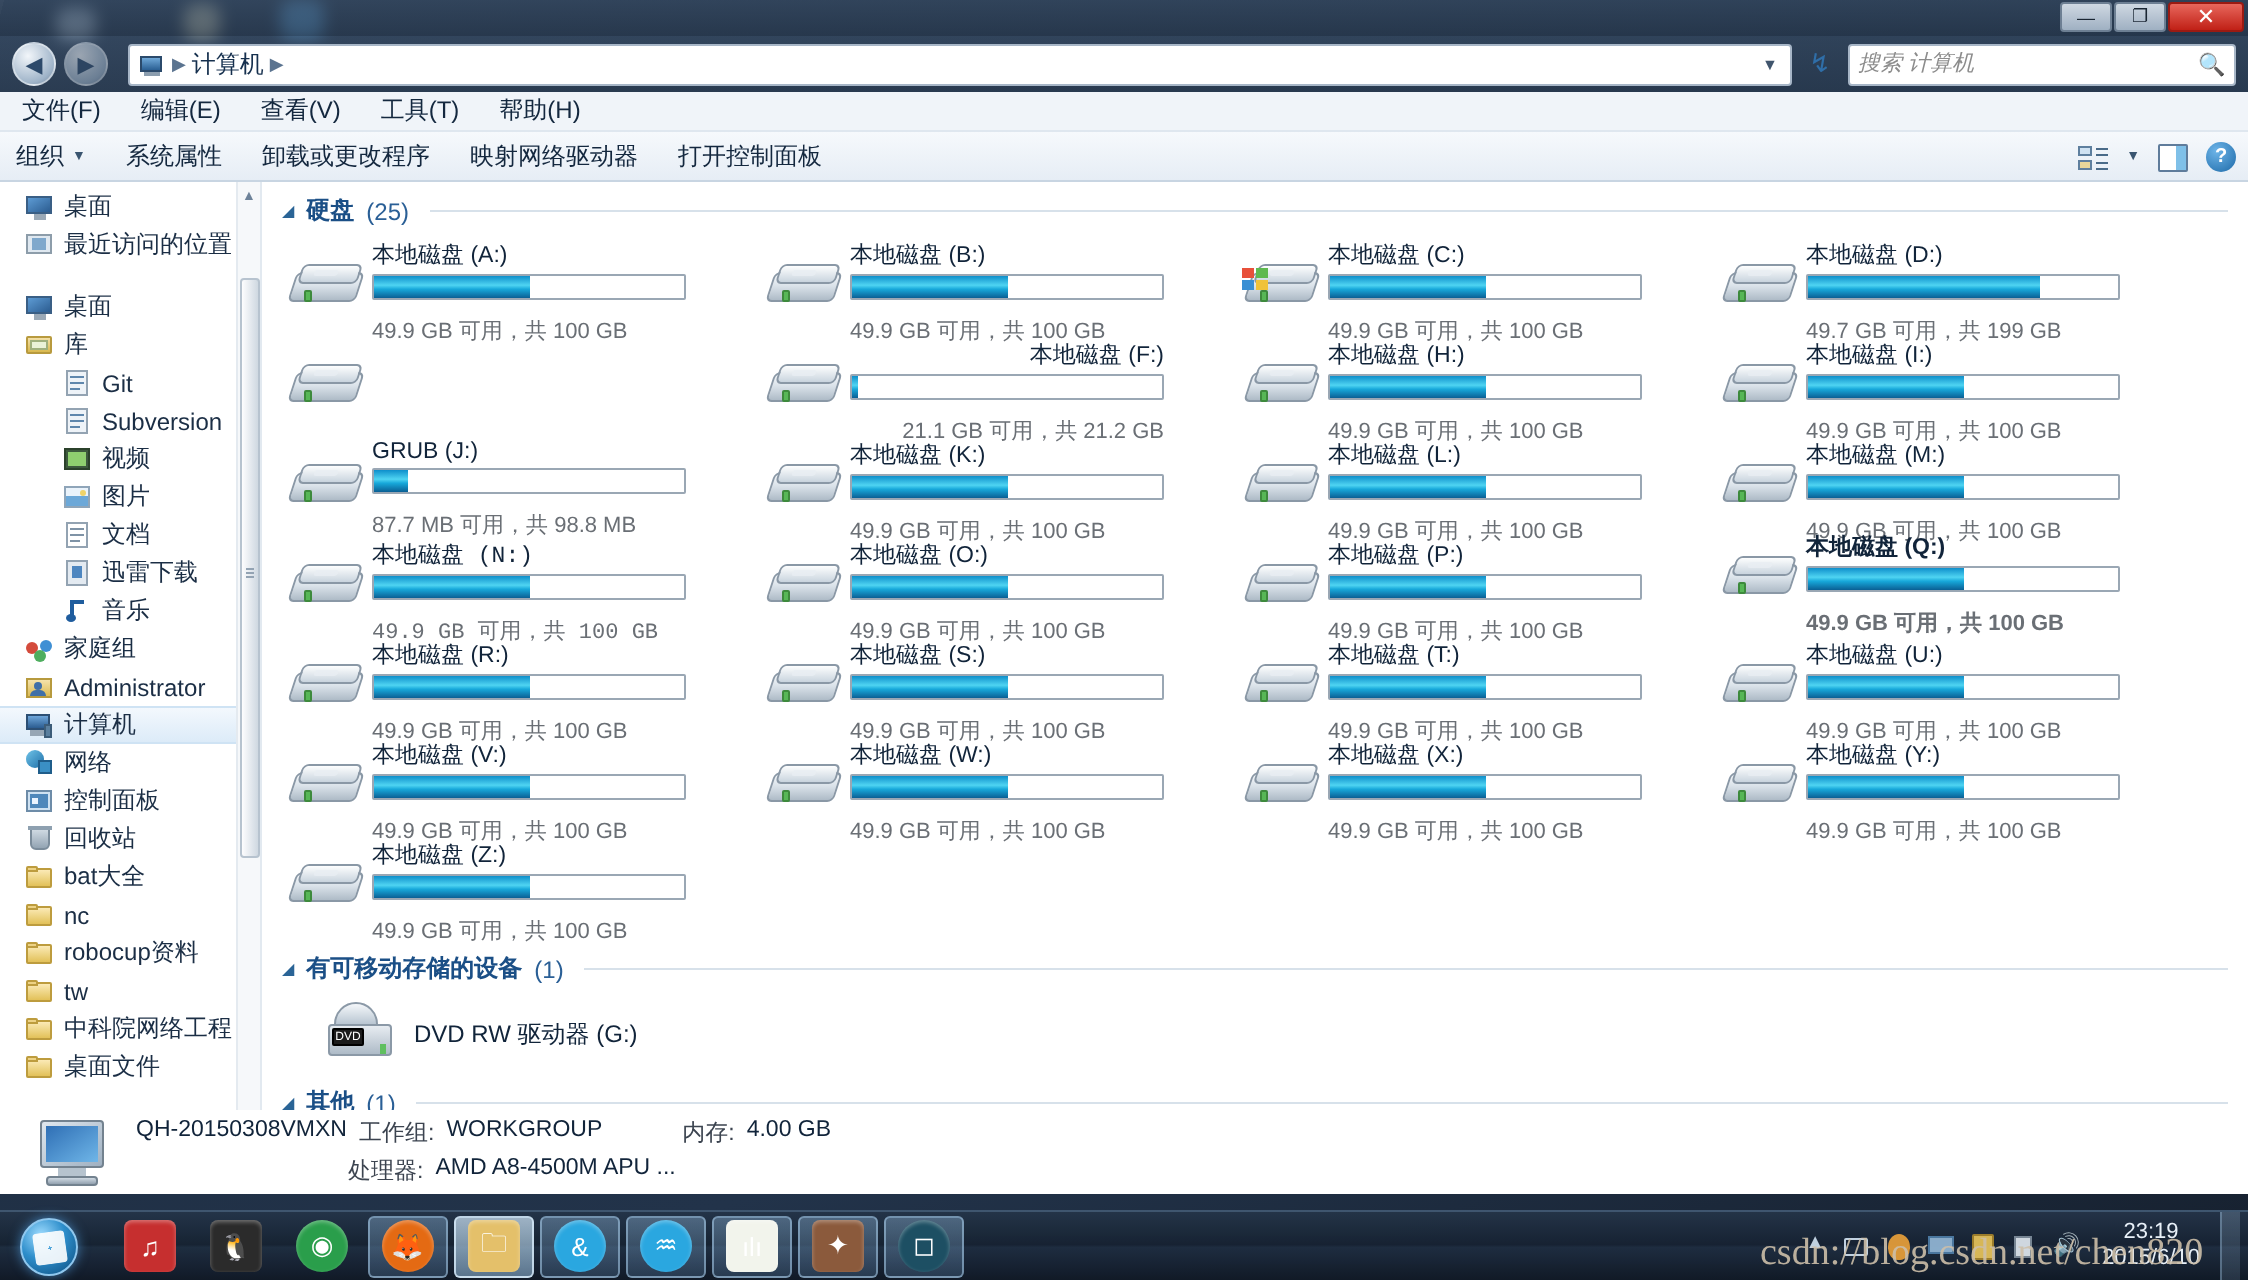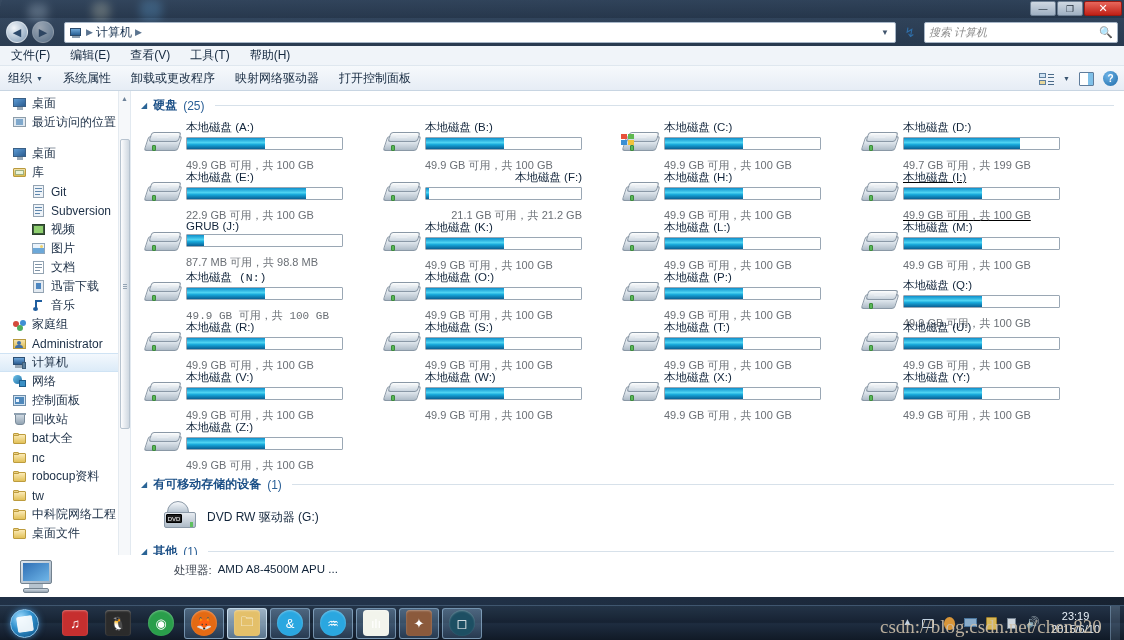--- a/index.html
+++ b/index.html
@@ -540,27 +540,20 @@
               <div class="tsub">49.7 GB 可用，共 199 GB</div>
             </div>
           </div>
           <div class="tile" style="left: 8px; top: 52px;">
             <div class="hddico">
               <span style="position:absolute;left:3px;top:8px;width:34px;height:15px;border-radius:3px;background:linear-gradient(to bottom,#f4f7fa 0%,#dbe3ea 45%,#aebbc7 100%);border:1px solid #8a98a6;transform:skewX(-18deg);"></span>
               <span style="position:absolute;left:7px;top:4px;width:30px;height:10px;border-radius:3px;background:linear-gradient(to bottom,#fdfefe,#c9d4de);border:1px solid #8a98a6;transform:skewX(-18deg);"></span>
               <span style="position:absolute;left:9px;top:17px;width:4px;height:6px;background:#57b756;border:1px solid #3d8a3c;border-radius:1px;"></span>
               <span style="position:absolute;left:14px;top:7px;width:12px;height:3px;border-radius:2px;background:#e9eef3;opacity:.8;transform:skewX(-18deg);"></span>
             </div>
-            <div class="tinfo">
-              <div class="tname">本地磁盘 (E:)</div>
-              <div class="tbar">
-                <div class="tfill" style="width: 77%;"></div>
-              </div>
-              <div class="tsub">22.9 GB 可用，共 100 GB</div>
-            </div>
           </div>
           <div class="tile" style="left: 247px; top: 52px; text-align: right;">
             <div class="hddico">
               <span style="position:absolute;left:3px;top:8px;width:34px;height:15px;border-radius:3px;background:linear-gradient(to bottom,#f4f7fa 0%,#dbe3ea 45%,#aebbc7 100%);border:1px solid #8a98a6;transform:skewX(-18deg);"></span>
               <span style="position:absolute;left:7px;top:4px;width:30px;height:10px;border-radius:3px;background:linear-gradient(to bottom,#fdfefe,#c9d4de);border:1px solid #8a98a6;transform:skewX(-18deg);"></span>
               <span style="position:absolute;left:9px;top:17px;width:4px;height:6px;background:#57b756;border:1px solid #3d8a3c;border-radius:1px;"></span>
               <span style="position:absolute;left:14px;top:7px;width:12px;height:3px;border-radius:2px;background:#e9eef3;opacity:.8;transform:skewX(-18deg);"></span>
             </div>
             <div class="tinfo">
               <div class="tname">本地磁盘 (F:)</div>
@@ -578,21 +571,21 @@
               <span style="position:absolute;left:14px;top:7px;width:12px;height:3px;border-radius:2px;background:#e9eef3;opacity:.8;transform:skewX(-18deg);"></span>
             </div>
             <div class="tinfo">
               <div class="tname">本地磁盘 (H:)</div>
               <div class="tbar">
                 <div class="tfill" style="width: 50%;"></div>
               </div>
               <div class="tsub">49.9 GB 可用，共 100 GB</div>
             </div>
           </div>
-          <div class="tile" style="left: 725px; top: 52px; text-decoration: underline;">
+          <div class="tile" style="left: 725px; top: 52px;">
             <div class="hddico">
               <span style="position:absolute;left:3px;top:8px;width:34px;height:15px;border-radius:3px;background:linear-gradient(to bottom,#f4f7fa 0%,#dbe3ea 45%,#aebbc7 100%);border:1px solid #8a98a6;transform:skewX(-18deg);"></span>
               <span style="position:absolute;left:7px;top:4px;width:30px;height:10px;border-radius:3px;background:linear-gradient(to bottom,#fdfefe,#c9d4de);border:1px solid #8a98a6;transform:skewX(-18deg);"></span>
               <span style="position:absolute;left:9px;top:17px;width:4px;height:6px;background:#57b756;border:1px solid #3d8a3c;border-radius:1px;"></span>
               <span style="position:absolute;left:14px;top:7px;width:12px;height:3px;border-radius:2px;background:#e9eef3;opacity:.8;transform:skewX(-18deg);"></span>
             </div>
             <div class="tinfo">
               <div class="tname">本地磁盘 (I:)</div>
               <div class="tbar">
                 <div class="tfill" style="width: 50%;"></div>
@@ -698,21 +691,21 @@
               <span style="position:absolute;left:14px;top:7px;width:12px;height:3px;border-radius:2px;background:#e9eef3;opacity:.8;transform:skewX(-18deg);"></span>
             </div>
             <div class="tinfo">
               <div class="tname">本地磁盘 (P:)</div>
               <div class="tbar">
                 <div class="tfill" style="width: 50%;"></div>
               </div>
               <div class="tsub">49.9 GB 可用，共 100 GB</div>
             </div>
           </div>
-          <div class="tile" style="left: 725px; top: 160px;">
+          <div class="tile" style="left: 725px; top: 148px; font-weight: bold;">
             <div class="hddico">
               <span style="position:absolute;left:3px;top:8px;width:34px;height:15px;border-radius:3px;background:linear-gradient(to bottom,#f4f7fa 0%,#dbe3ea 45%,#aebbc7 100%);border:1px solid #8a98a6;transform:skewX(-18deg);"></span>
               <span style="position:absolute;left:7px;top:4px;width:30px;height:10px;border-radius:3px;background:linear-gradient(to bottom,#fdfefe,#c9d4de);border:1px solid #8a98a6;transform:skewX(-18deg);"></span>
               <span style="position:absolute;left:9px;top:17px;width:4px;height:6px;background:#57b756;border:1px solid #3d8a3c;border-radius:1px;"></span>
               <span style="position:absolute;left:14px;top:7px;width:12px;height:3px;border-radius:2px;background:#e9eef3;opacity:.8;transform:skewX(-18deg);"></span>
             </div>
             <div class="tinfo">
               <div class="tname">本地磁盘 (Q:)</div>
               <div class="tbar">
                 <div class="tfill" style="width: 50%;"></div>
@@ -885,20 +878,27 @@
   </div>
 
   <div class="pcrow" style="position:absolute;left:0;bottom:8px;width:1124px;background:#fff;">
     <div class="pcico">
       <span style="position:absolute;left:6px;top:1px;width:32px;height:24px;border-radius:2px;background:linear-gradient(to bottom right,#dfe7ee,#9fb0c1);border:1px solid #73828f;"></span>
       <span style="position:absolute;left:9px;top:4px;width:26px;height:18px;background:linear-gradient(to bottom right,#2f6fb5,#6fb6e8);"></span>
       <span style="position:absolute;left:15px;top:25px;width:14px;height:5px;background:#b6c3ce;"></span>
       <span style="position:absolute;left:9px;top:29px;width:26px;height:5px;border-radius:2px;background:linear-gradient(to bottom,#cfd9e2,#93a2b0);border:1px solid #73828f;"></span>
     </div>
     <div>
+      <div class="pcline">
+        <span>QH-20150308VMXN</span>
+        <span class="pclabel">工作组:</span>
+        <span>WORKGROUP</span>
+        <span class="pclabel" style="margin-left:34px;">内存:</span>
+        <span>4.00 GB</span>
+      </div>
       <div class="pcline pcline2" style="padding-left:0;margin-left:106px;">
         <span class="pclabel">处理器:</span>
         <span>AMD A8-4500M APU ...</span>
       </div>
     </div>
   </div>
 </div>
 
 <div id="taskbar">
   <div class="startbtn">

